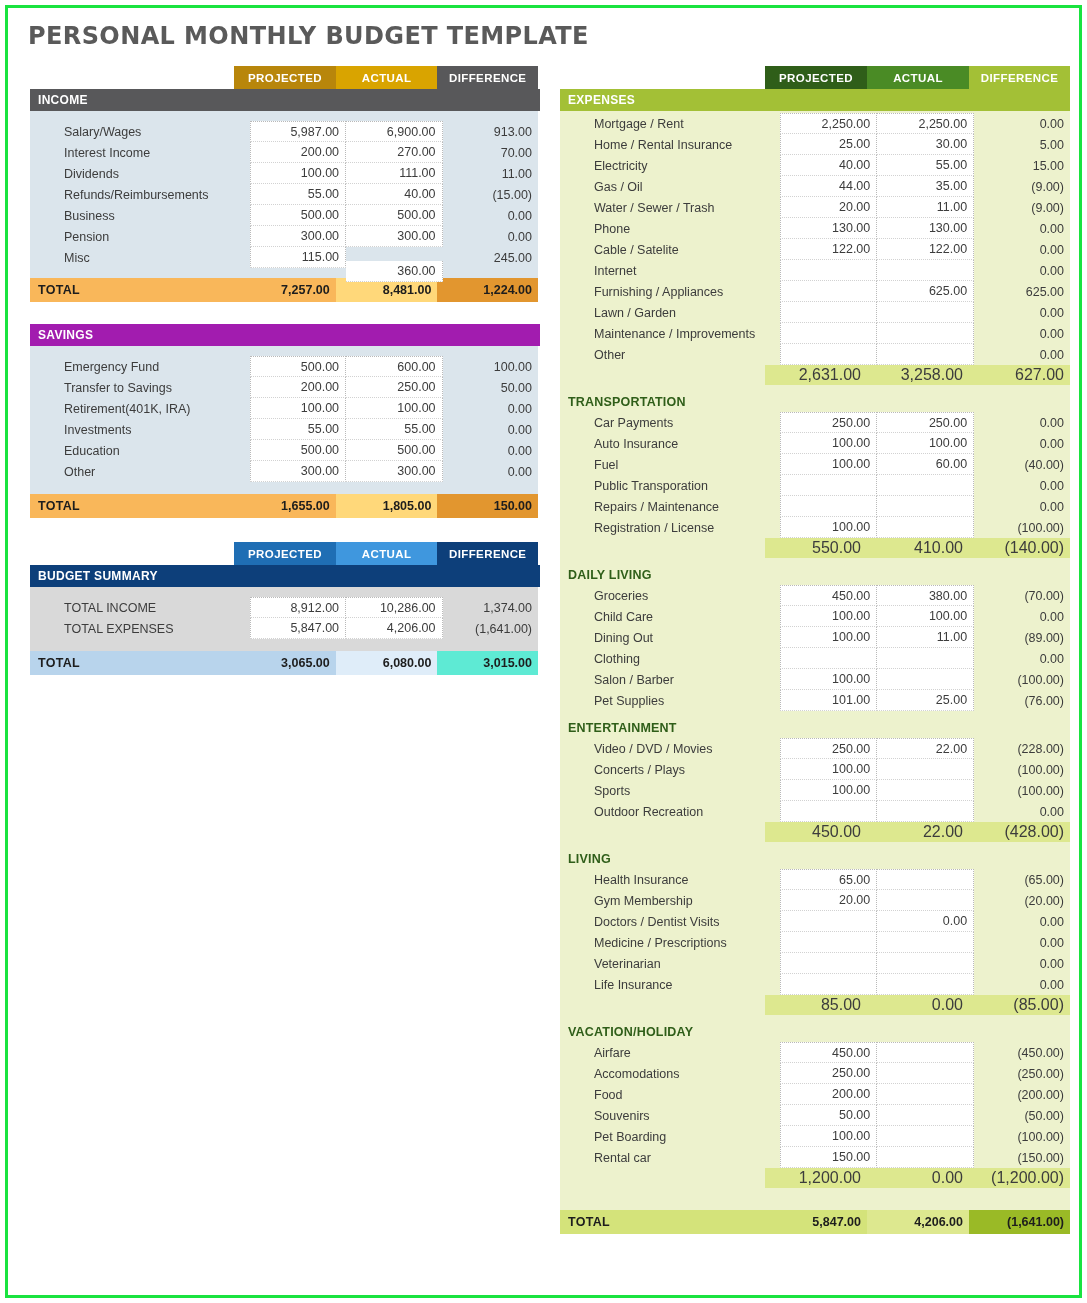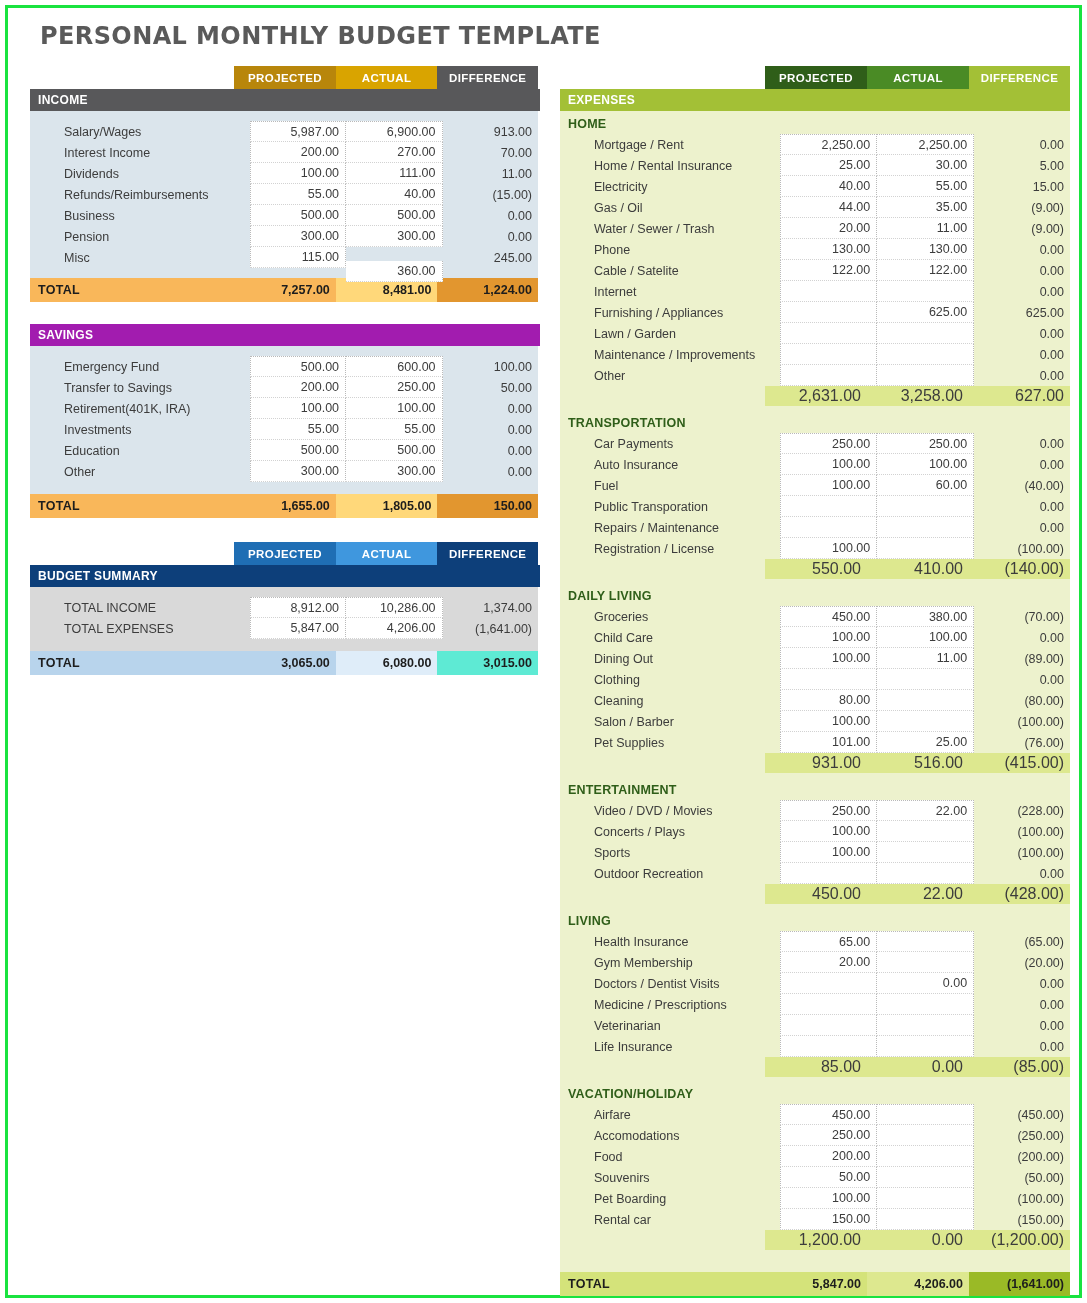--- a/index.html
+++ b/index.html
@@ -21,21 +21,21 @@
   }
 
   .page-inner {
     position: absolute;
     left: 0; top: 0; right: 0; bottom: 0;
     background: #ffffff;
   }
 
   .title {
     position: absolute;
-    left: 32px; top: 14px;
+    left: 20px; top: 14px;
     font-size: 24px;
     font-weight: bold;
     letter-spacing: 0.4px;
     color: #5a5a5a;
     font-family: "DejaVu Sans", sans-serif;
   }
 
   
   .panel { position: absolute; }
 
@@ -90,20 +90,21 @@
   .row.firstrow .cell-box { border-top: 1px dotted #b9b9b9; }
   .diff { display: flex; align-items: center; justify-content: flex-end; height: 21px; }
 
   .totalrow {
     display: flex;
     height: 24px;
     align-items: center;
     font-size: 12.5px;
     font-weight: bold;
     color: #1d1d1d;
+    justify-content: flex-end;
   }
   .totalrow .label { padding-left: 8px; letter-spacing: 0.3px; }
   .totalrow .num { text-align: right; padding-right: 6px; display:flex; align-items:center; justify-content:flex-end; height:100%; }
 
   .subtotalrow {
     display: flex;
     height: 20px;
     align-items: center;
     font-size: 16px;
     color: #3c3c3c;
@@ -267,21 +268,20 @@
 
   <div class="panel" id="right-col" style="left:552px; top:58px; width:510px;">
         <div class="colhead">
           <div class="spacer" style="width:205px;"></div>
           <div class="ch" style="width:102px;background:#2f5e19;">PROJECTED</div>
           <div class="ch" style="width:102px;background:#4a8b25;">ACTUAL</div>
           <div class="ch" style="width:101px;background:#a3c036;">DIFFERENCE</div>
         </div>
         <div class="bandhead" style="background:#a3c036;width:510px;">EXPENSES</div>
         <div class="rows" style="background:#edf2cd;padding-top:2px;padding-bottom:6px;">
-          <div class="catlabel">HOME</div>
           <div class="row firstrow">
             <div class="label" style="width:205px;">Mortgage / Rent</div>
             <div class="cell-box cell-first num" style="width:102px;">2,250.00</div>
             <div class="cell-box num" style="width:102px;">2,250.00</div>
             <div class="num diff" style="width:101px;">0.00</div>
           </div>
           <div class="row">
             <div class="label" style="width:205px;">Home / Rental Insurance</div>
             <div class="cell-box cell-first num" style="width:102px;">25.00</div>
             <div class="cell-box num" style="width:102px;">30.00</div>
@@ -417,42 +417,30 @@
             <div class="cell-box num" style="width:102px;">11.00</div>
             <div class="num diff" style="width:101px;">(89.00)</div>
           </div>
           <div class="row">
             <div class="label" style="width:205px;">Clothing</div>
             <div class="cell-box cell-first num" style="width:102px;"></div>
             <div class="cell-box num" style="width:102px;"></div>
             <div class="num diff" style="width:101px;">0.00</div>
           </div>
           <div class="row">
-            <div class="label" style="width:205px;">Cleaning</div>
-            <div class="cell-box cell-first num" style="width:102px;">80.00</div>
-            <div class="cell-box num" style="width:102px;"></div>
-            <div class="num diff" style="width:101px;">(80.00)</div>
-          </div>
-          <div class="row">
             <div class="label" style="width:205px;">Salon / Barber</div>
             <div class="cell-box cell-first num" style="width:102px;">100.00</div>
             <div class="cell-box num" style="width:102px;"></div>
             <div class="num diff" style="width:101px;">(100.00)</div>
           </div>
           <div class="row">
             <div class="label" style="width:205px;">Pet Supplies</div>
             <div class="cell-box cell-first num" style="width:102px;">101.00</div>
             <div class="cell-box num" style="width:102px;">25.00</div>
             <div class="num diff" style="width:101px;">(76.00)</div>
-          </div>
-          <div class="subtotalrow">
-            <div style="width:205px;"></div>
-            <div class="num" style="width:102px;background:#dde88f;">931.00</div>
-            <div class="num" style="width:102px;background:#dde88f;">516.00</div>
-            <div class="num" style="width:101px;background:#dde88f;">(415.00)</div>
           </div>
           <div class="gap-sm" style="height:6px;"></div>
           <div class="catlabel">ENTERTAINMENT</div>
           <div class="row firstrow">
             <div class="label" style="width:205px;">Video / DVD / Movies</div>
             <div class="cell-box cell-first num" style="width:102px;">250.00</div>
             <div class="cell-box num" style="width:102px;">22.00</div>
             <div class="num diff" style="width:101px;">(228.00)</div>
           </div>
           <div class="row">

